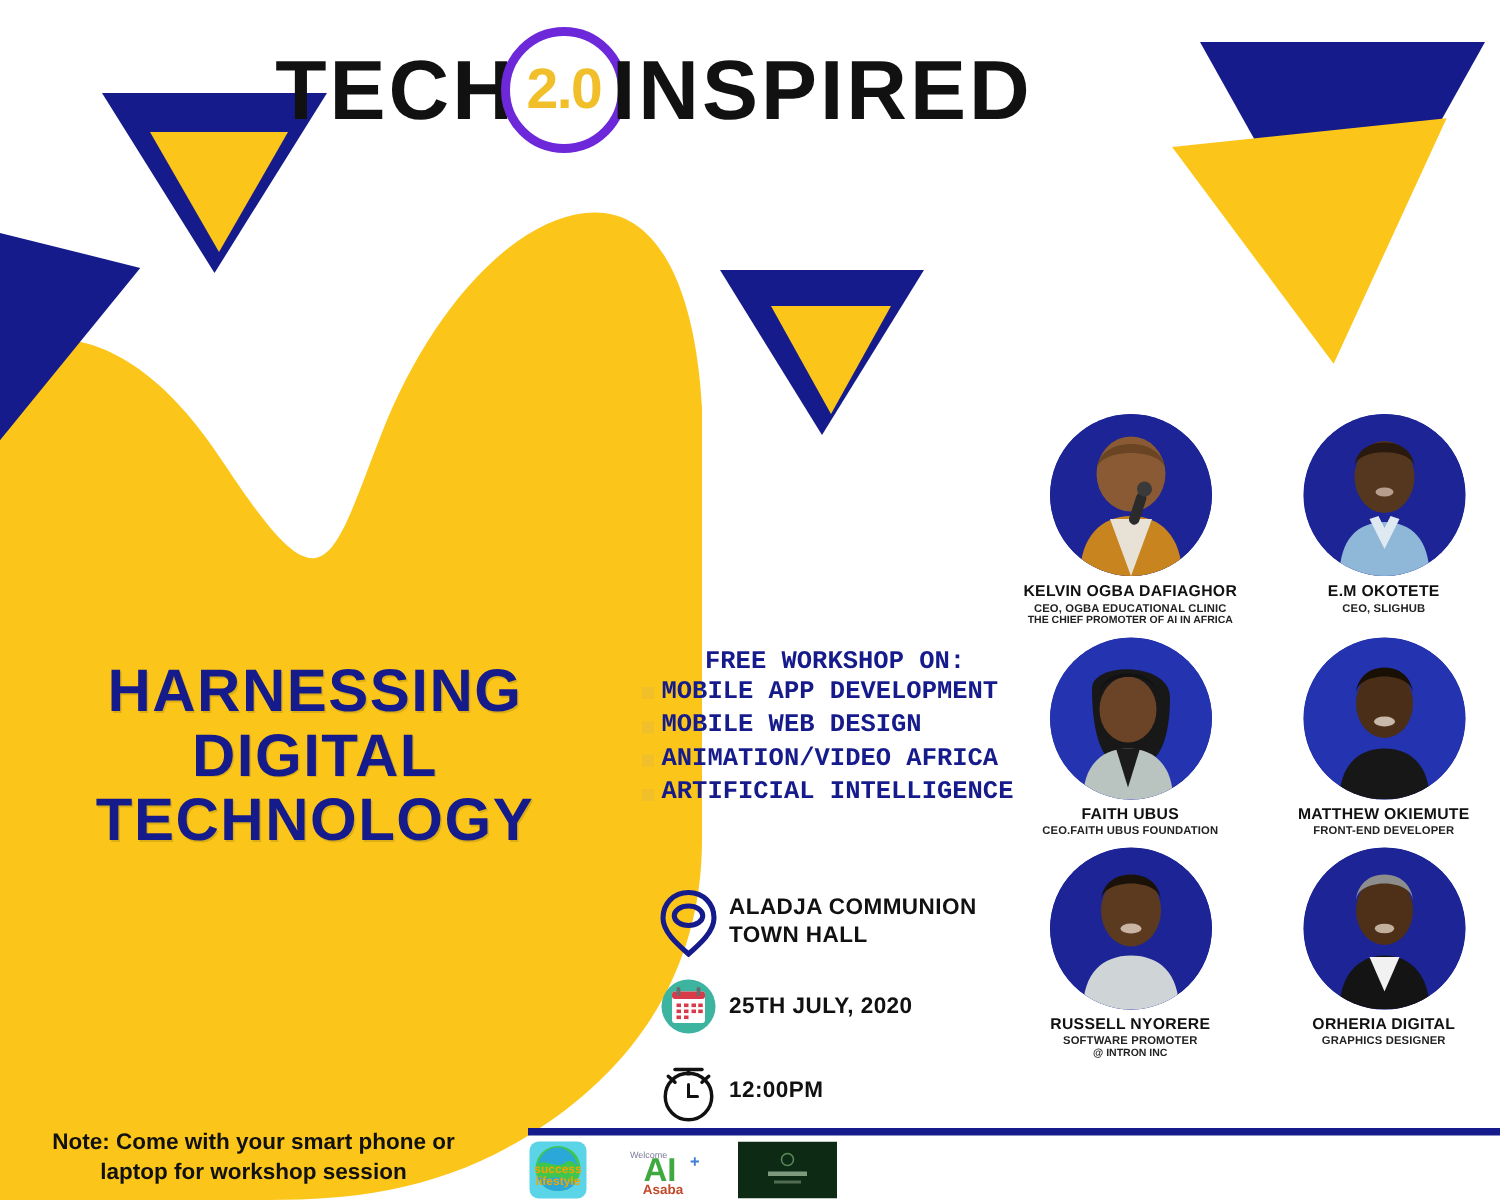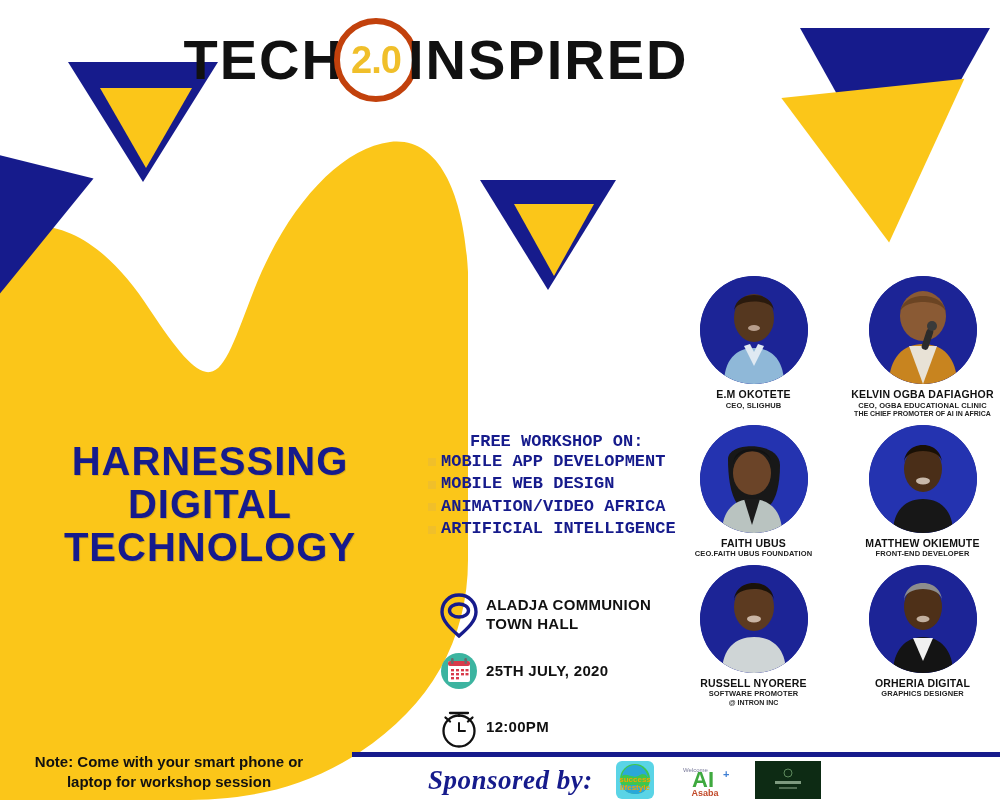--- a/index.html
+++ b/index.html
@@ -81,21 +81,21 @@
     display:inline-flex;align-items:center;justify-content:center;
     gap:0px;
   }
   .logo-word{
     font-family:"Liberation Sans", sans-serif;
     font-weight:bold;font-size:56px;letter-spacing:2px;
     color:#111111;line-height:1;
   }
   #logo-circle{
     width:84px;height:84px;border-radius:50%;
-    border:6px solid #c2410c;
+    border:6px solid #6d28d9;
     display:flex;align-items:center;justify-content:center;
     margin:0 -10px;
     box-sizing:border-box;
   }
   #logo-version{
     font-weight:bold;font-size:38px;color:#f0bf2a;letter-spacing:-1px;
   }
 
   
   #headline{
@@ -320,47 +320,47 @@
 
   </div>
 
   <div id="speakers">
 
     <div class="speaker-row">
       <div class="speaker">
         <div class="avatar">
           <svg width="108" height="108" viewBox="0 0 108 108">
             <circle cx="54" cy="54" r="54" fill="#1c2496"></circle>
-            <ellipse cx="54" cy="42" rx="20" ry="24" fill="#55371f"></ellipse>
-            <path d="M34 36 C34 22 74 22 74 36 C74 28 68 19 54 19 C40 19 34 28 34 36 Z" fill="#2a1a0d"></path>
-            <path d="M24 108 C24 84 36 72 54 72 C72 72 84 84 84 108 Z" fill="#8fb8d8"></path>
-            <path d="M44 70 L54 90 L64 70 L58 68 L54 76 L50 68 Z" fill="#dfe9f2"></path>
-            <ellipse cx="54" cy="52" rx="6" ry="3" fill="#d8c0b0" opacity=".75"></ellipse>
-          </svg>
-        </div>
-        <div class="sp-name">E.M OKOTETE</div>
-        <div class="sp-role">CEO, SLIGHUB</div>
-        <div class="sp-role2"></div>
-      </div>
-      <div class="speaker">
-        <div class="avatar">
-          <svg width="108" height="108" viewBox="0 0 108 108">
-            <circle cx="54" cy="54" r="54" fill="#1c2496"></circle>
             <ellipse cx="54" cy="40" rx="23" ry="25" fill="#8a5a34"></ellipse>
             <path d="M31 38 C31 22 77 22 77 38 C77 30 70 20 54 20 C38 20 31 30 31 38 Z" fill="#6b4423"></path>
             <path d="M20 108 C20 82 34 68 54 68 C74 68 88 82 88 108 Z" fill="#c8841f"></path>
             <path d="M40 70 L54 108 L68 70 Z" fill="#e8e2d6"></path>
             <rect x="55" y="52" width="7" height="22" rx="3.5" fill="#2b2b2b" transform="rotate(18 58 63)"></rect>
             <circle cx="63" cy="50" r="5" fill="#3a3a3a"></circle>
           </svg>
         </div>
         <div class="sp-name">KELVIN OGBA DAFIAGHOR</div>
         <div class="sp-role">CEO, OGBA EDUCATIONAL CLINIC</div>
         <div class="sp-role2">THE CHIEF PROMOTER OF AI IN AFRICA</div>
       </div>
+      <div class="speaker">
+        <div class="avatar">
+          <svg width="108" height="108" viewBox="0 0 108 108">
+            <circle cx="54" cy="54" r="54" fill="#1c2496"></circle>
+            <ellipse cx="54" cy="42" rx="20" ry="24" fill="#55371f"></ellipse>
+            <path d="M34 36 C34 22 74 22 74 36 C74 28 68 19 54 19 C40 19 34 28 34 36 Z" fill="#2a1a0d"></path>
+            <path d="M24 108 C24 84 36 72 54 72 C72 72 84 84 84 108 Z" fill="#8fb8d8"></path>
+            <path d="M44 70 L54 90 L64 70 L58 68 L54 76 L50 68 Z" fill="#dfe9f2"></path>
+            <ellipse cx="54" cy="52" rx="6" ry="3" fill="#d8c0b0" opacity=".75"></ellipse>
+          </svg>
+        </div>
+        <div class="sp-name">E.M OKOTETE</div>
+        <div class="sp-role">CEO, SLIGHUB</div>
+        <div class="sp-role2"></div>
+      </div>
     </div>
 
     <div class="speaker-row">
       <div class="speaker">
         <div class="avatar">
           <svg width="108" height="108" viewBox="0 0 108 108">
             <circle cx="54" cy="54" r="54" fill="#2433b0"></circle>
             <path d="M28 34 C28 16 80 16 80 40 C80 60 76 74 70 80 L38 80 C30 70 28 50 28 34 Z" fill="#181818"></path>
             <ellipse cx="52" cy="48" rx="19" ry="22" fill="#6b4428"></ellipse>
             <path d="M33 40 C33 22 71 22 71 38 C71 30 64 24 52 24 C40 24 33 30 33 40 Z" fill="#121212"></path>
@@ -418,21 +418,20 @@
         <div class="sp-role">GRAPHICS DESIGNER</div>
         <div class="sp-role2"></div>
       </div>
     </div>
 
   </div>
 
   <div id="divider"></div>
 
   <div id="sponsors">
-    <span id="sponsored-by">Sponsored by:</span>
 
     <span class="sponsor-logo">
       <svg width="40" height="40" viewBox="0 0 40 40">
         <rect width="40" height="40" rx="7" fill="#ffffff"></rect>
         <rect x="1" y="1" width="38" height="38" rx="6" fill="#5ad4e6"></rect>
         <circle cx="20" cy="19" r="15" fill="#3fc64e"></circle>
         <path d="M7 16 C12 12 18 20 25 15 C29 12 33 16 34 20 C32 10 26 5 20 5 C13 5 8 10 7 16 Z" fill="#2aa8d8"></path>
         <path d="M6 24 C12 28 18 22 26 27 C30 29 33 27 34 24 C31 32 26 34 20 34 C13 34 8 30 6 24 Z" fill="#2aa8d8"></path>
         <text x="20" y="22" font-family="Liberation Sans, sans-serif" font-size="8" font-weight="bold" fill="#f0a500" text-anchor="middle">success</text>
         <text x="20" y="30" font-family="Liberation Sans, sans-serif" font-size="8" font-weight="bold" fill="#f0a500" text-anchor="middle">lifestyle</text>

